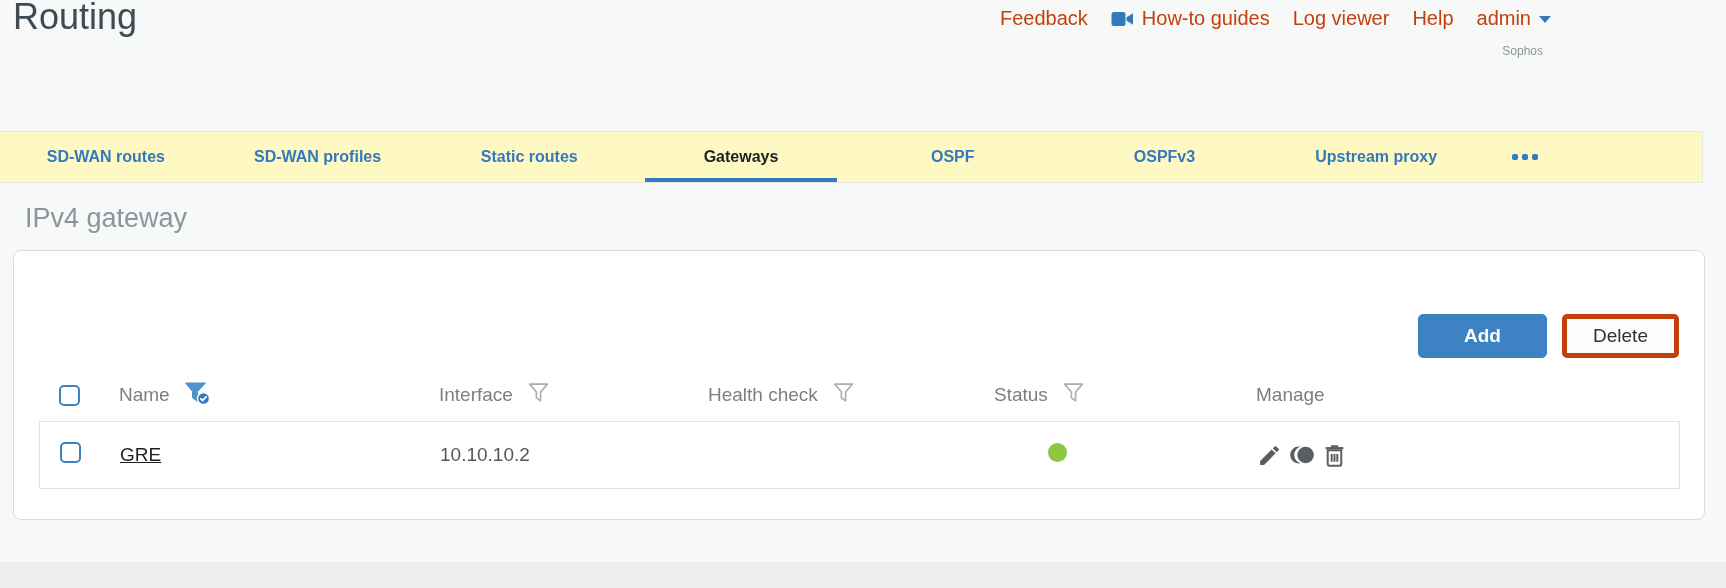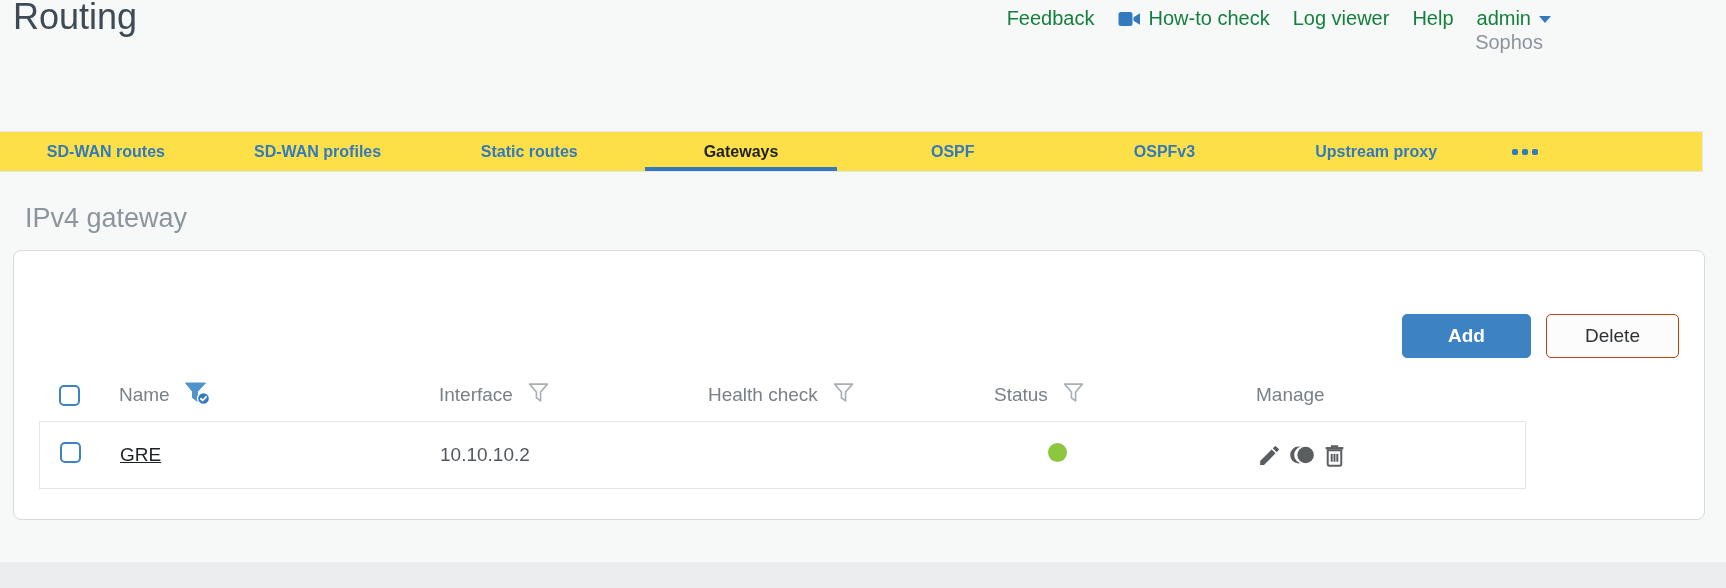--- a/index.html
+++ b/index.html
@@ -11,28 +11,28 @@
   
   .page-title{
     position:absolute; left:13px; top:-4px;
     font-size:36px; font-weight:400; color:#3e4a54;
   }
   .top-links{
     position:absolute; top:7px; right:175px;
     display:flex; align-items:center; gap:23px;
     font-size:20px; color:#3279bd; white-space:nowrap;
   }
-  .top-links a{ color:#15803d; text-decoration:none; display:flex; align-items:center; gap:8px; cursor:pointer; }
+  .top-links a{ color:#c2410c; text-decoration:none; display:flex; align-items:center; gap:8px; cursor:pointer; }
   .caret{ width:0; height:0; border-left:6px solid transparent; border-right:6px solid transparent; border-top:7px solid #3279bd; margin-top:2px;}
-  .brand{ position:absolute; top:31px; right:183px; font-size:20px; color:#8c959b; }
+  .brand{ position:absolute; top:44px; right:183px; font-size:12px; color:#8c959b; }
 
   
   .tabbar{
-    position:absolute; left:0; top:131px; width:1703px; height:41px;
-    background:#fde047; border-top:1px solid #e4e6e7; border-bottom:1px solid #e4e6e7;
+    position:absolute; left:0; top:131px; width:1703px; height:52px;
+    background:#fef9c3; border-top:1px solid #e4e6e7; border-bottom:1px solid #e4e6e7;
     border-right:1px solid #e4e6e7; display:flex;
   }
   .tab{
     flex:1; display:flex; align-items:center; justify-content:center;
     font-size:16px; font-weight:700; color:#3279bd; position:relative; cursor:pointer;
     white-space:nowrap;
   }
   .tab.active{ color:#1d2124; }
   .tab.active::after{
     content:""; position:absolute; left:10px; right:10px; bottom:0; height:4px; background:#3279bd;
@@ -45,35 +45,35 @@
     position:absolute; left:13px; top:203px;
     font-size:27px; font-weight:400; color:#8c959b;margin-left:12px;
   }
   .card{
     position:absolute; left:13px; top:250px; width:1692px; height:270px;
     background:#fff; border:1px solid #d8dbdc; border-radius:8px;
   }
   .btnrow{ position:absolute; top:63px; right:25px; display:flex; gap:15px;padding-left:16px; }
   .btn{ height:44px; border-radius:5px; font-size:19px; font-family:inherit; cursor:pointer; }
   .btn-add{ width:129px; background:#3d83c4; border:1px solid #3d83c4; color:#fff; font-weight:700; }
-  .btn-delete{ width:133px; background:#fcfcfc; border:1px solid #c2410c; color:#2f3234; font-weight:400; }
+  .btn-delete{ width:117px; background:#fcfcfc; border:5px solid #c2410c; color:#2f3234; font-weight:400; }
 
   
   .grid{
     display:grid;
     grid-template-columns:60px 320px 269px 286px 262px 292px 1fr;
     padding-left:20px; align-items:center;
   }
   .thead{
     position:absolute; left:25px; top:122px; width:1641px; height:44px;
     color:#798087; font-size:19px;
   }
   .hcell{ display:flex; align-items:center; gap:14px; }
   .trow-box{
-    position:absolute; left:25px; top:170px; width:1487px; height:68px;
+    position:absolute; left:25px; top:170px; width:1641px; height:68px;
     border:1px solid #e2e4e5; font-size:19px; color:#53585d;
   }
   .trow{ height:100%; }
   .checkbox{
     width:21px; height:21px; border:2px solid #3d83c4; border-radius:5px;
     background:#fff; display:inline-block; cursor:pointer;
   }
   .row-link{ color:#1d2023; text-decoration:underline; cursor:pointer; font-weight:400; }
   .status-dot{ width:19px; height:19px; border-radius:50%; background:#8dc63f; margin-left:53px; display:inline-block; }
   .manage{ display:flex; align-items:center; gap:7px; }
@@ -93,21 +93,21 @@
     <a>
         <span>Feedback</span>
       </a>
     <a>
       <span class="micon">
         <svg width="23" height="16" viewBox="0 0 23 16">
             <rect x="0.5" y="1" width="14" height="14" rx="2.5" fill="#3279bd"></rect>
             <path d="M15.5 6.2 L22 2.2 V13.8 L15.5 9.8 Z" fill="#3279bd"></path>
           </svg>
       </span>
-      <span>How-to check</span>
+      <span>How-to guides</span>
     </a>
     <a>
         <span>Log viewer</span>
       </a>
     <a>
         <span>Help</span>
       </a>
     <a>
       <span>admin</span>
       <span class="caret"></span>

